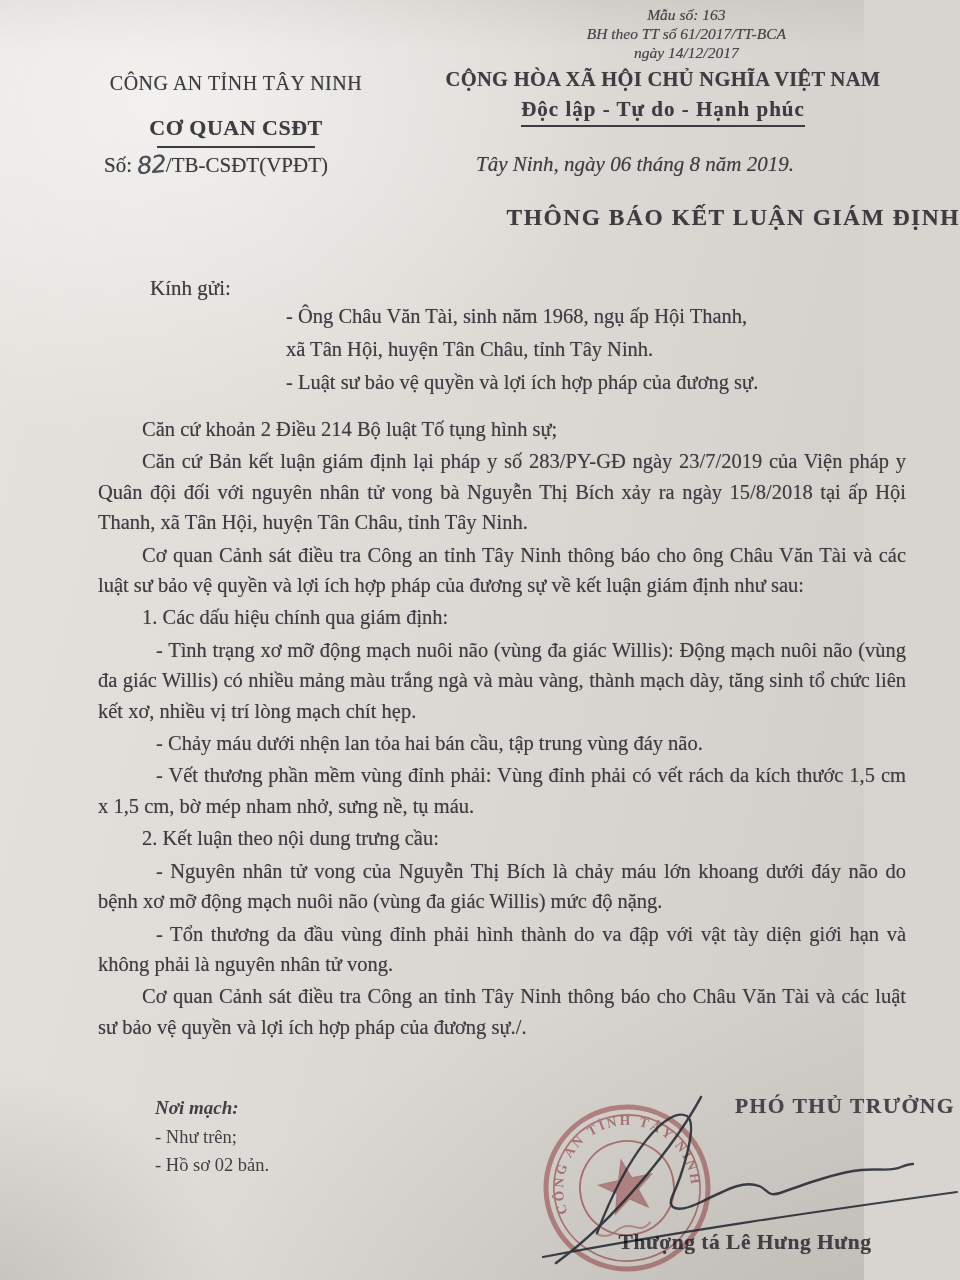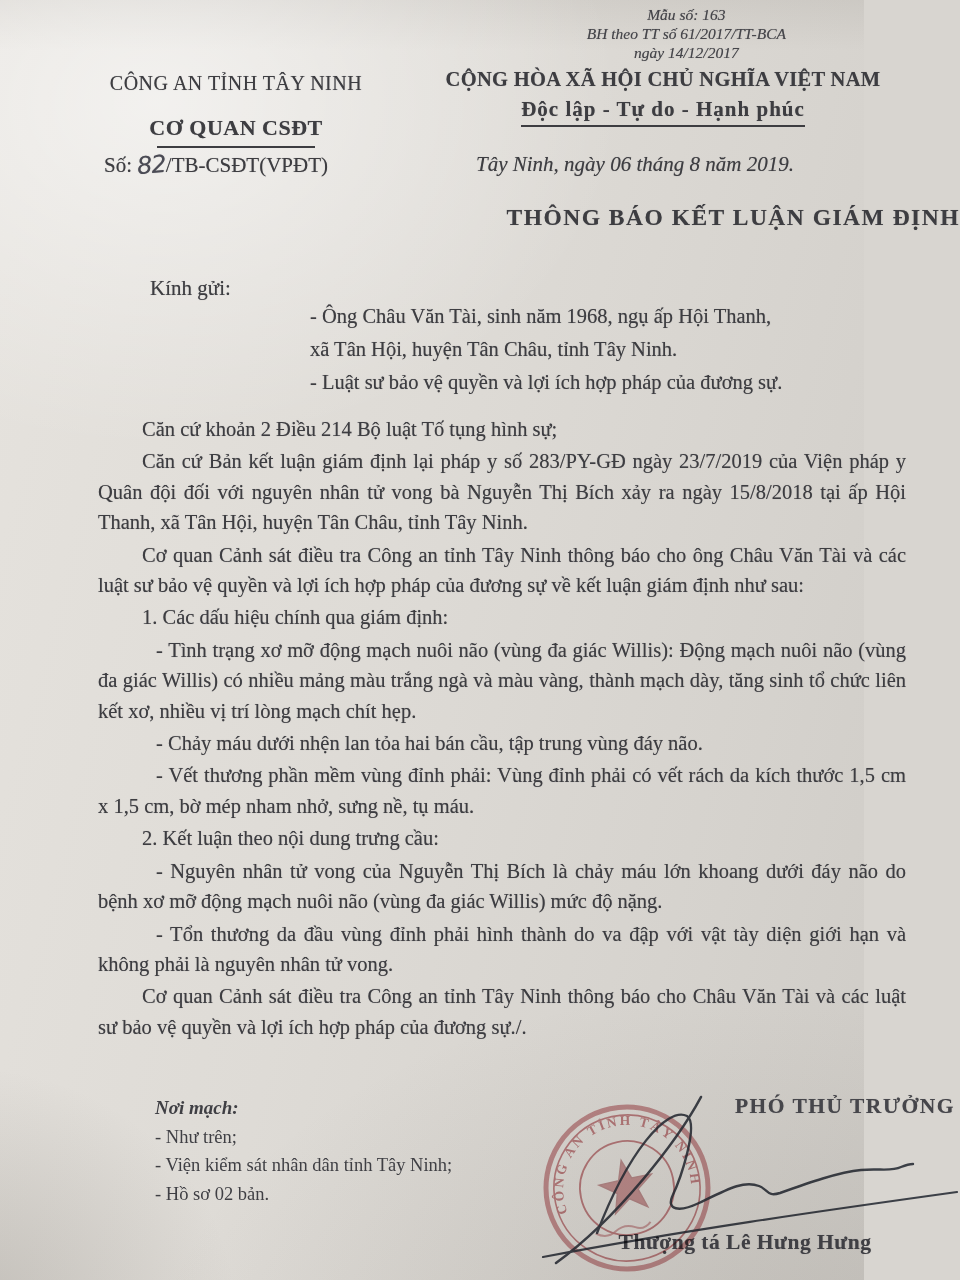--- a/index.html
+++ b/index.html
@@ -27,21 +27,21 @@
   .hdr-right{top:68px;left:420px;width:486px;text-align:center;}
   .hdr-right .l1{font-size:20.5px;font-weight:bold;letter-spacing:.3px;}
   .hdr-right .l2{display:inline-block;font-size:21px;font-weight:bold;letter-spacing:1px;margin-top:6px;
                  border-bottom:2.5px solid #3d3d41;padding-bottom:3px;}
   .so-line{top:150px;left:104px;font-size:21px;}
   .hand{display:inline-block;font-family:"DejaVu Sans",sans-serif;font-style:italic;font-size:24px;
         transform:rotate(-5deg) translateY(1px);color:#4b4b55;letter-spacing:-1px;}
   .date-line{top:152px;left:450px;width:370px;text-align:center;font-style:italic;font-size:21px;}
   .title{top:204px;left:0;width:960px;text-align:right;font-size:23.5px;font-weight:bold;letter-spacing:1.5px;}
   .kinhgui{top:276px;left:150px;font-size:21px;}
-  .recipients{top:300px;left:286px;width:590px;font-size:20.5px;line-height:33px;margin-left:24px;}
+  .recipients{top:300px;left:286px;width:590px;font-size:20.5px;line-height:33px;}
   .body-text{top:414px;left:98px;width:808px;font-size:20.5px;line-height:30.4px;text-align:justify;}
   .body-text p{margin:0 0 2px 0;text-indent:44px;}
   .body-text p.sub{text-indent:58px;}
   .footer-left{top:1094px;left:155px;font-size:18.5px;line-height:28.5px;color:#3f3f44;}
   .footer-left .nn{font-weight:bold;font-style:italic;font-size:19px;}
   .signer-title{top:1094px;left:535px;width:420px;text-align:right;font-size:21.5px;font-weight:bold;letter-spacing:1.5px;color:#46464b;}
   .signer-name{top:1230px;left:535px;width:420px;text-align:center;font-size:21.5px;font-weight:bold;letter-spacing:.5px;color:#3f3f44;}
   .seal-svg{left:505px;top:1083px;width:455px;height:197px;mix-blend-mode:multiply;pointer-events:none;}
   .soft{text-shadow:0 0 .7px rgba(70,70,75,.55);}
 </style>
@@ -90,21 +90,20 @@
     <p class="sub">- Vết thương phần mềm vùng đỉnh phải: Vùng đỉnh phải có vết rách da kích thước 1,5 cm x 1,5 cm, bờ mép nham nhở, sưng nề, tụ máu.</p>
     <p>2. Kết luận theo nội dung trưng cầu:</p>
     <p class="sub">- Nguyên nhân tử vong của Nguyễn Thị Bích là chảy máu lớn khoang dưới đáy não do bệnh xơ mỡ động mạch nuôi não (vùng đa giác Willis) mức độ nặng.</p>
     <p class="sub">- Tổn thương da đầu vùng đỉnh phải hình thành do va đập với vật tày diện giới hạn và không phải là nguyên nhân tử vong.</p>
     <p>Cơ quan Cảnh sát điều tra Công an tỉnh Tây Ninh thông báo cho Châu Văn Tài và các luật sư bảo vệ quyền và lợi ích hợp pháp của đương sự./.</p>
   </div>
 
   <div class="abs footer-left">
     <div class="nn">Nơi mạch:</div>
     <div>- Như trên;</div>
-    <div>- Viện kiểm sát nhân dân tỉnh Tây Ninh;</div>
     <div>- Hồ sơ 02 bản.</div>
   </div>
 
   <div class="abs signer-title soft">PHÓ THỦ TRƯỞNG</div>
   <div class="abs signer-name soft">Thượng tá Lê Hưng Hưng</div>
 
   <svg class="abs seal-svg" viewBox="505 1083 455 197">
     <g transform="translate(627,1188) rotate(-12)" stroke="#b2454c" fill="none" opacity="0.62">
       <circle r="81" stroke-width="5" opacity="0.85"></circle>
       <circle r="73" stroke-width="1.6"></circle>

